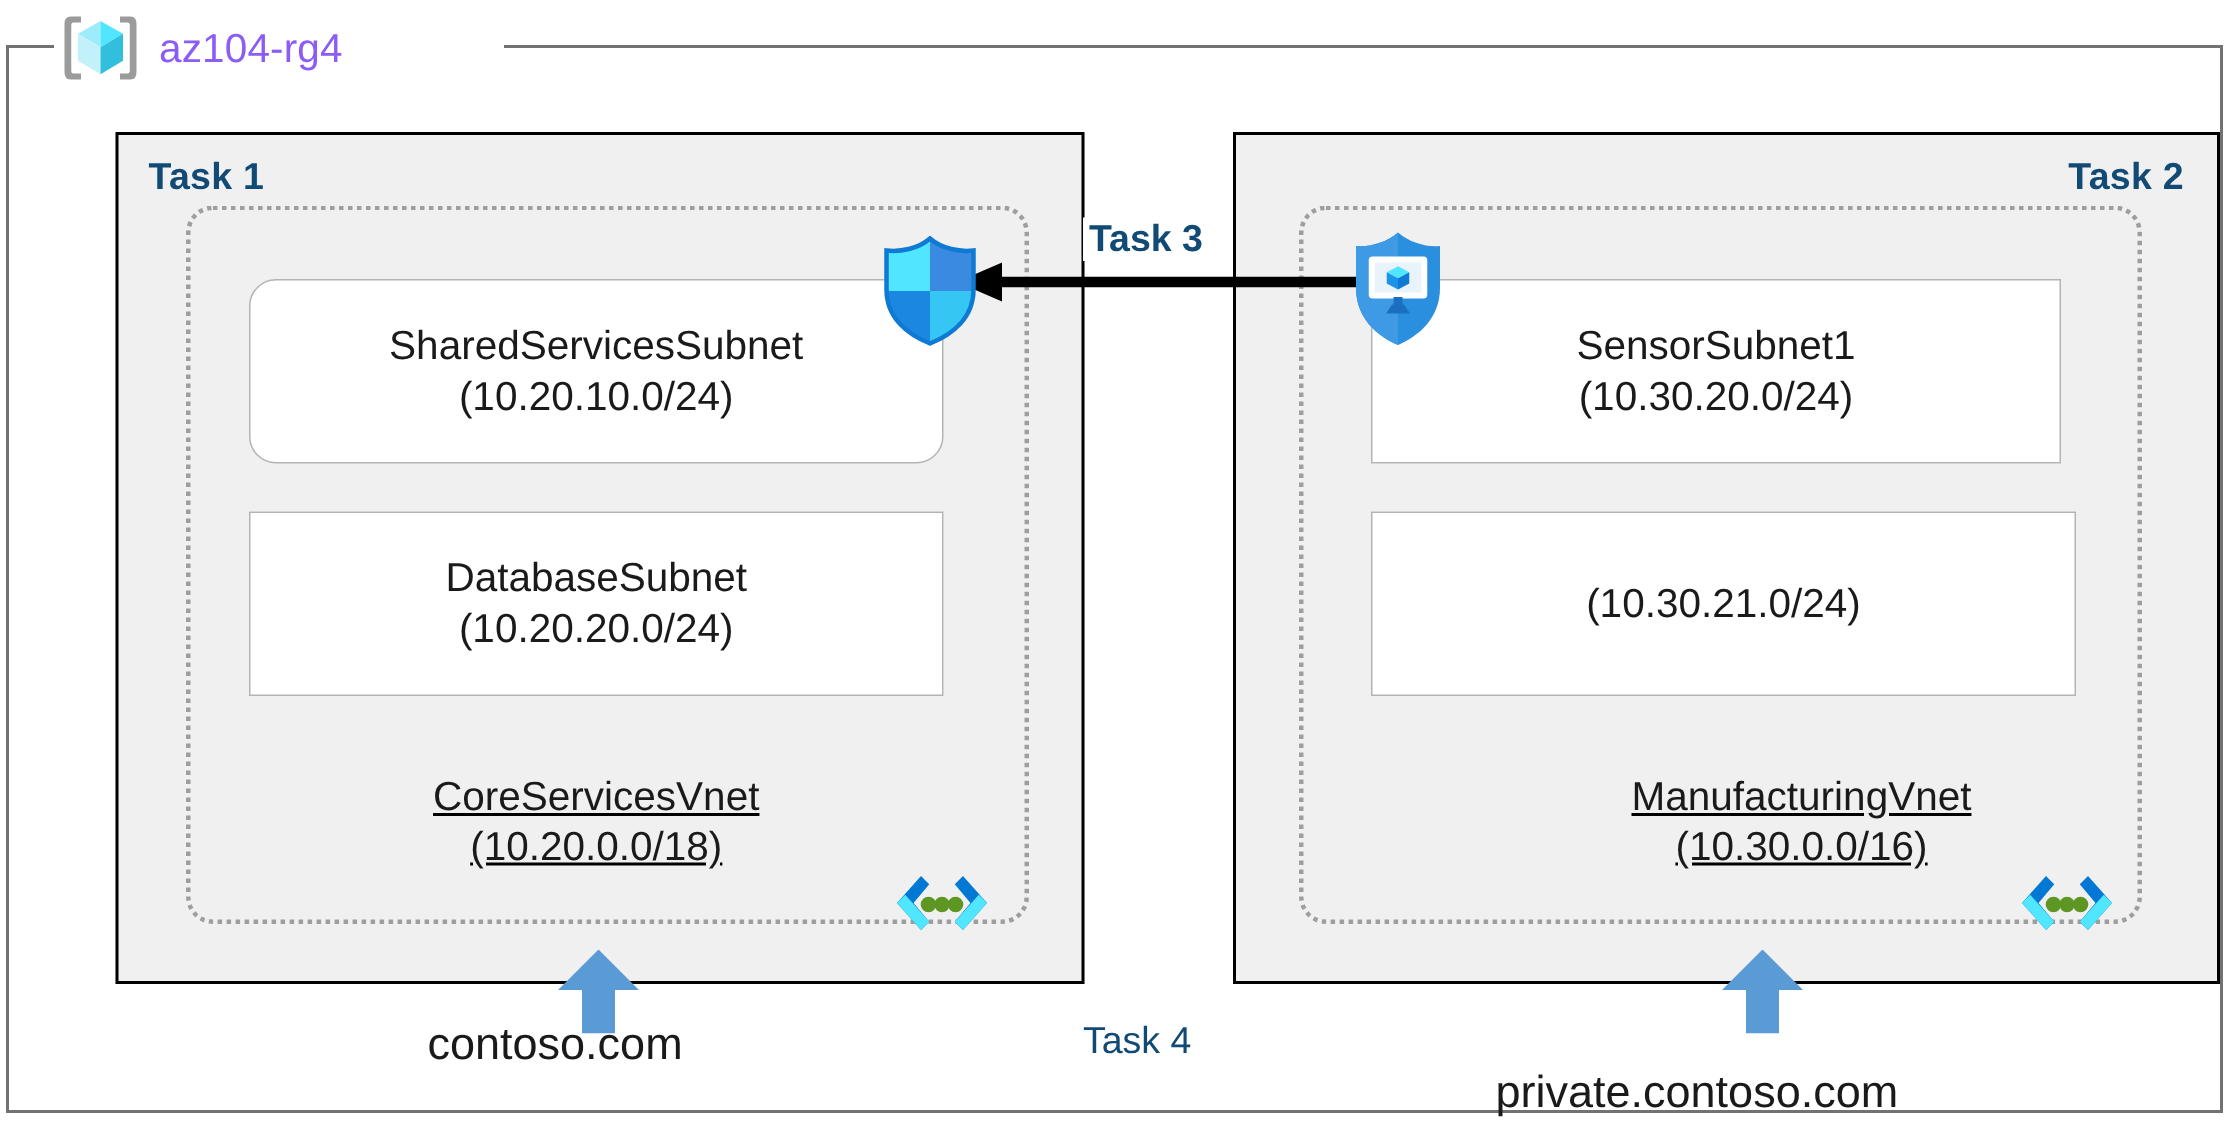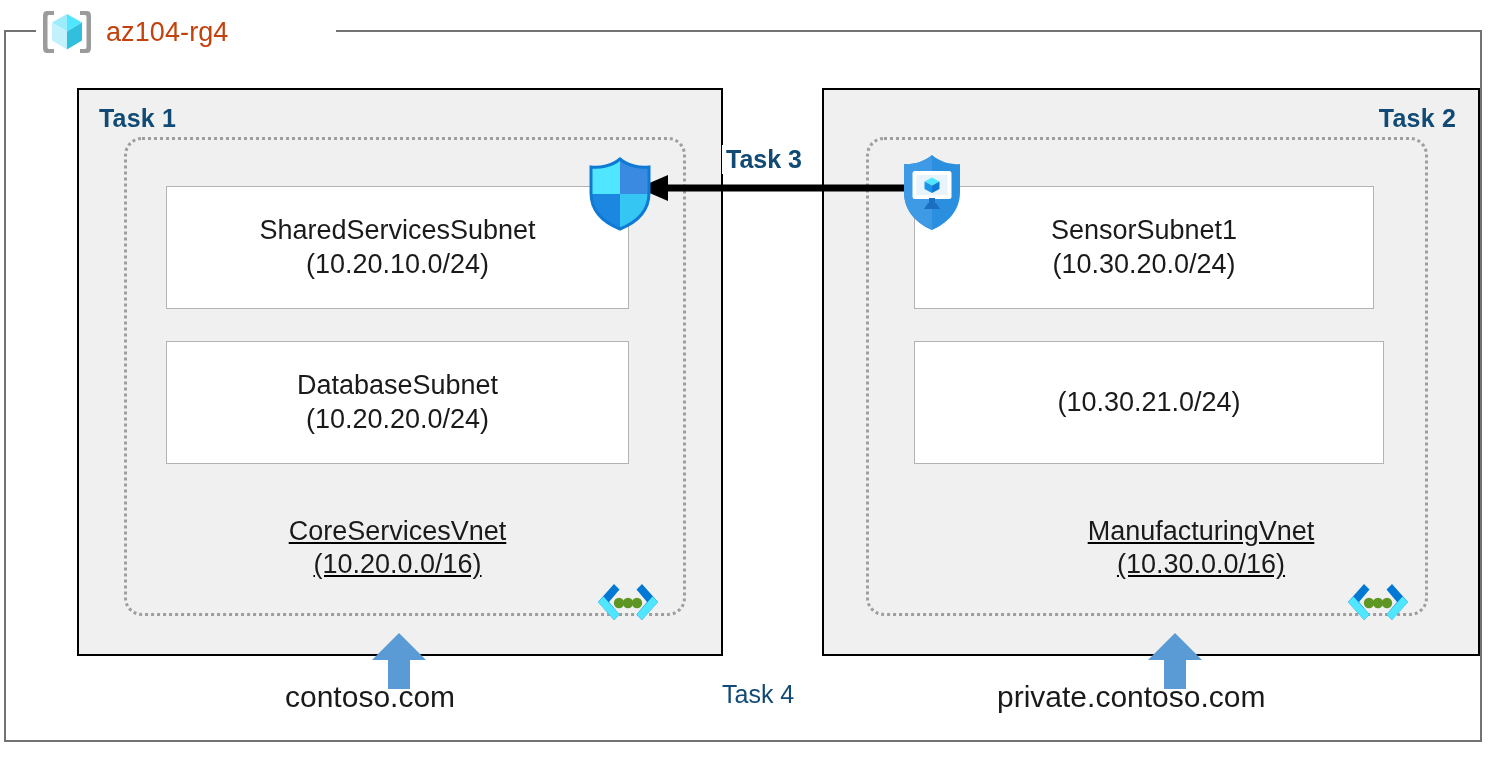--- a/index.html
+++ b/index.html
@@ -48,21 +48,21 @@
     align-items: center;
     gap: 12px;
   }
   .rg-icon {
     width: 54px;
     height: 48px;
     display: block;
   }
   .rg-title {
     font-size: 27px;
-    color: #c2410c;
+    color: #8b5cf6;
     letter-spacing: 0.1px;
     white-space: nowrap;
   }
 
   
   .task-box {
     position: absolute;
     background: #f0f0f0;
     border: 2px solid #000000;
     box-sizing: border-box;
@@ -103,21 +103,21 @@
     align-items: center;
     justify-content: center;
     line-height: 1.24;
   }
   .subnet .sn-name,
   .subnet .sn-cidr {
     font-size: 27px;
     color: #1a1a1a;
     white-space: nowrap;
   }
-  #subnet-shared   { left: 166px;  top: 186px; width: 463px; height: 123px; }
+  #subnet-shared   { left: 166px;  top: 186px; width: 463px; height: 123px; border-radius: 18px; }
   #subnet-database { left: 166px;  top: 341px; width: 463px; height: 123px; }
   #subnet-sensor1  { left: 914px;  top: 186px; width: 460px; height: 123px; }
   #subnet-sensor2  { left: 914px;  top: 341px; width: 470px; height: 123px; }
 
   
   .vnet-caption {
     position: absolute;
     text-align: center;
     line-height: 1.24;
     text-decoration: underline;
@@ -174,21 +174,21 @@
   #dns-arrow-1 { left: 372px;  top: 633px; }
   #dns-arrow-2 { left: 1148px; top: 633px; }
 
   .dns-caption {
     position: absolute;
     font-size: 30px;
     color: #1a1a1a;
     white-space: nowrap;
   }
   #dns-caption-1 { left: 285px; top: 680px; }
-  #dns-caption-2 { left: 997px; top: 680px; }
+  #dns-caption-2 { left: 997px; top: 712px; }
 </style>
 </head>
 <body>
 
 <div id="canvas">
 
   <div class="rg-frame"></div>
   <div class="rg-title-mask"></div>
 
   <div class="rg-header">
@@ -222,21 +222,21 @@
     <span class="sn-cidr">(10.20.10.0/24)</span>
   </div>
 
   <div class="subnet" id="subnet-database">
     <span class="sn-name">DatabaseSubnet</span>
     <span class="sn-cidr">(10.20.20.0/24)</span>
   </div>
 
   <div class="vnet-caption" id="vnet1-caption">
     <span class="vn-name">CoreServicesVnet</span>
-    <span class="vn-cidr">(10.20.0.0/16)</span>
+    <span class="vn-cidr">(10.20.0.0/18)</span>
   </div>
 
   <span class="icon-abs" id="vnet-icon-1">
     <svg viewBox="0 0 72 48" width="72" height="48" aria-hidden="true">
       <path d="M22 6 L6 24 L22 42 L27.5 36.5 L17 24 L27.5 11.5 Z" fill="#0078d4"></path>
       <path d="M22 42 L6 24 L11.5 18.5 L27.5 36.5 Z" fill="#50e6ff"></path>
       <path d="M50 6 L66 24 L50 42 L44.5 36.5 L55 24 L44.5 11.5 Z" fill="#0078d4"></path>
       <path d="M50 42 L66 24 L60.5 18.5 L44.5 36.5 Z" fill="#50e6ff"></path>
       <circle cx="27" cy="25" r="5.2" fill="#5e9624"></circle>
       <circle cx="36" cy="25" r="5.2" fill="#5e9624"></circle>

